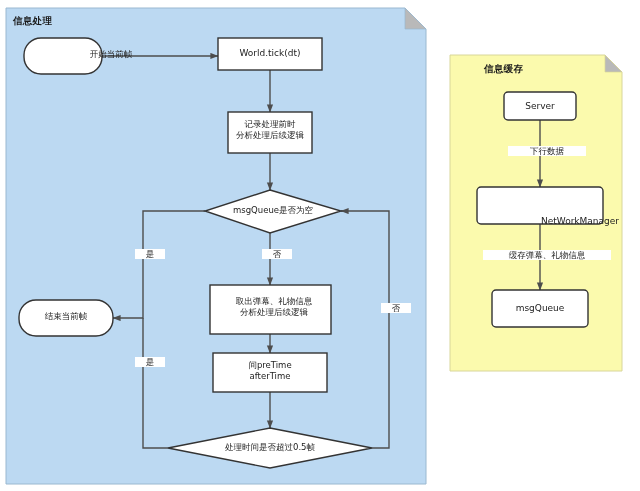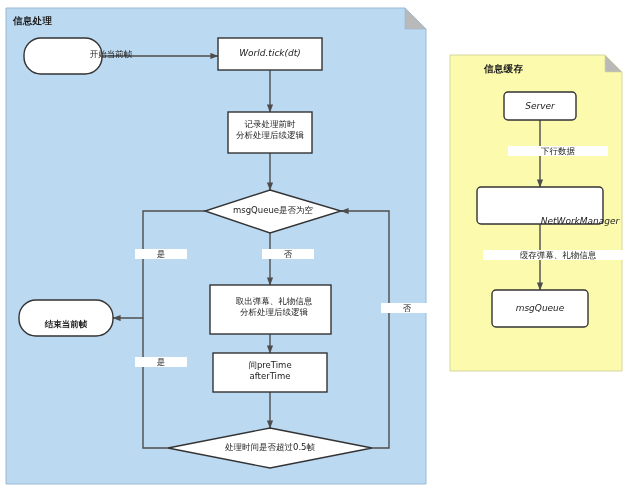--- a/index.html
+++ b/index.html
@@ -33,30 +33,30 @@
 
   .node-label {
     position: absolute;
     font-size: 8.5px;
     color: #222;
     text-align: center;
     line-height: 1.35;
     white-space: pre-line;
     pointer-events: none;
   }
-  .node-label.mono-ish { font-size: 9px; font-style: italic; }
+  .node-label.mono-ish { font-size: 9px; }
 
   .edge-label {
     position: absolute;
     font-size: 8.5px;
     color: #222;
     background: #ffffff;
     text-align: center;
     line-height: 1.2;
-    padding: 0 18px;
+    padding: 0 7px;
     white-space: nowrap;
   }
 </style>
 </head>
 <body>
 
 <svg id="canvas" viewBox="0 0 640 491" xmlns="http://www.w3.org/2000/svg">
   <defs>
     <marker id="arrow" markerWidth="9" markerHeight="9" refX="7.6" refY="3.1" orient="auto" markerUnits="userSpaceOnUse">
       <path d="M0,0 L8,3.1 L0,6.2 z" fill="#4d4d4d"></path>
@@ -123,21 +123,21 @@
 <div class="node-label" style="left:24px; top:49px; width:78px;margin-left:48px;">开始当前帧</div>
 <div class="node-label mono-ish" style="left:218px; top:47px; width:104px;">World.tick(dt)</div>
 <div class="node-label" style="left:228px; top:119px; width:84px;">记录处理前时
 分析处理后续逻辑</div>
 <div class="node-label" style="left:205px; top:205px; width:136px;">msgQueue是否为空</div>
 <div class="node-label" style="left:210px; top:296px; width:128px;">取出弹幕、礼物信息
 分析处理后续逻辑</div>
 <div class="node-label" style="left:213px; top:360px; width:114px;">间preTime
 afterTime</div>
 <div class="node-label" style="left:168px; top:442px; width:204px;">处理时间是否超过0.5帧</div>
-<div class="node-label" style="left:19px; top:319px; width:94px;font-weight:bold;">结束当前帧</div>
+<div class="node-label" style="left:19px; top:311px; width:94px;">结束当前帧</div>
 
 <div class="edge-label" style="left:135px; top:249px; width:16px;">是</div>
 <div class="edge-label" style="left:262px; top:249px; width:16px;">否</div>
 <div class="edge-label" style="left:381px; top:303px; width:16px;">否</div>
 <div class="edge-label" style="left:135px; top:357px; width:16px;">是</div>
 
 <div class="node-label mono-ish" style="left:504px; top:100px; width:72px;">Server</div>
 <div class="node-label mono-ish" style="left:477px; top:215px; width:126px;padding-left:40px;">NetWorkManager</div>
 <div class="node-label mono-ish" style="left:492px; top:302px; width:96px;">msgQueue</div>
 

